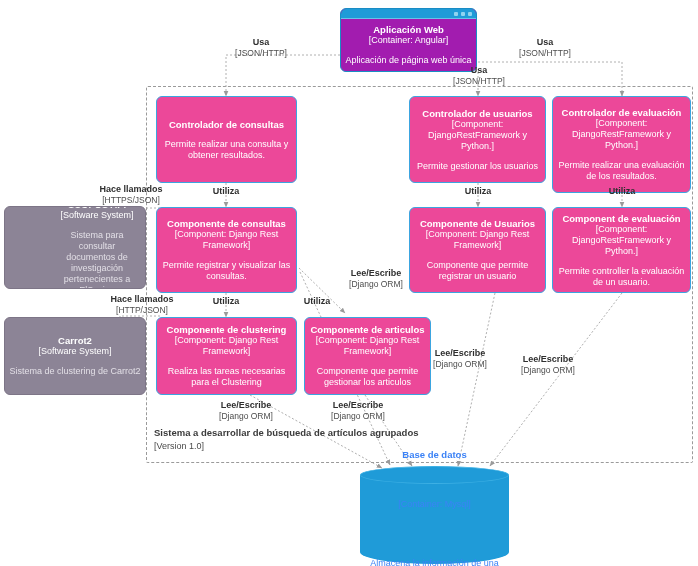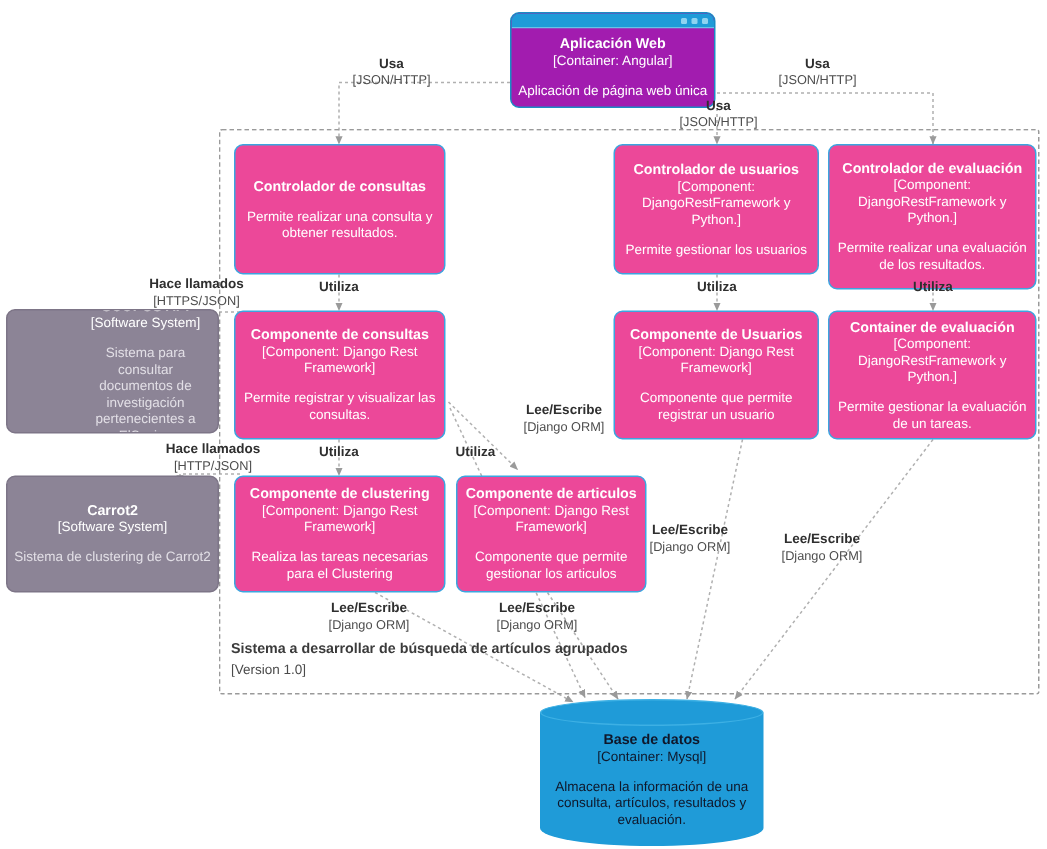--- a/index.html
+++ b/index.html
@@ -147,23 +147,24 @@
   }
   .db .db-text {
     position: absolute;
     left: 0; right: 0;
     top: 16px;
     bottom: 6px;
     display: flex;
     flex-direction: column;
     align-items: center;
     justify-content: center;
-    color: #0f172a;
+    color: #3b82f6;
     text-align: center;
     padding: 0 6px;
+    gap: 39px;
   }
 
   
   .elabel {
     position: absolute;
     text-align: center;
     white-space: nowrap;
     line-height: 11px;
   }
   .elabel .el-name {
@@ -262,23 +263,23 @@
     <div class="n-desc">Permite registrar y visualizar las consultas.</div>
   </div>
 
   <div class="node component" style="left:409px; top:207px; width:137px; height:86px;">
     <div class="n-title">Componente de Usuarios</div>
     <div class="n-tech">[Component: Django Rest Framework]</div>
     <div class="n-desc">Componente que permite registrar un usuario</div>
   </div>
 
   <div class="node component" style="left:552px; top:207px; width:139px; height:86px;">
-    <div class="n-title">Container de evaluación</div>
+    <div class="n-title">Component de evaluación</div>
     <div class="n-tech">[Component: DjangoRestFramework y Python.]</div>
-    <div class="n-desc">Permite gestionar la evaluación de un tareas.</div>
+    <div class="n-desc">Permite controller la evaluación de un usuario.</div>
   </div>
 
   <div class="node component" style="left:156px; top:317px; width:141px; height:78px;">
     <div class="n-title">Componente de clustering</div>
     <div class="n-tech">[Component: Django Rest Framework]</div>
     <div class="n-desc">Realiza las tareas necesarias para el Clustering</div>
   </div>
 
   <div class="node component" style="left:304px; top:317px; width:127px; height:78px;justify-content:center;">
     <div class="n-title">Componente de articulos</div>

